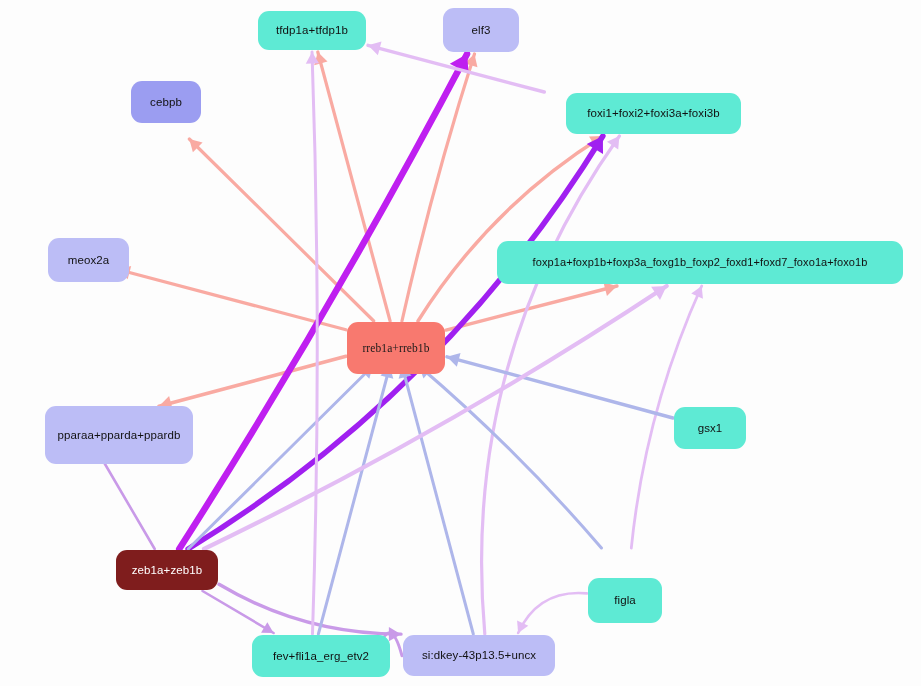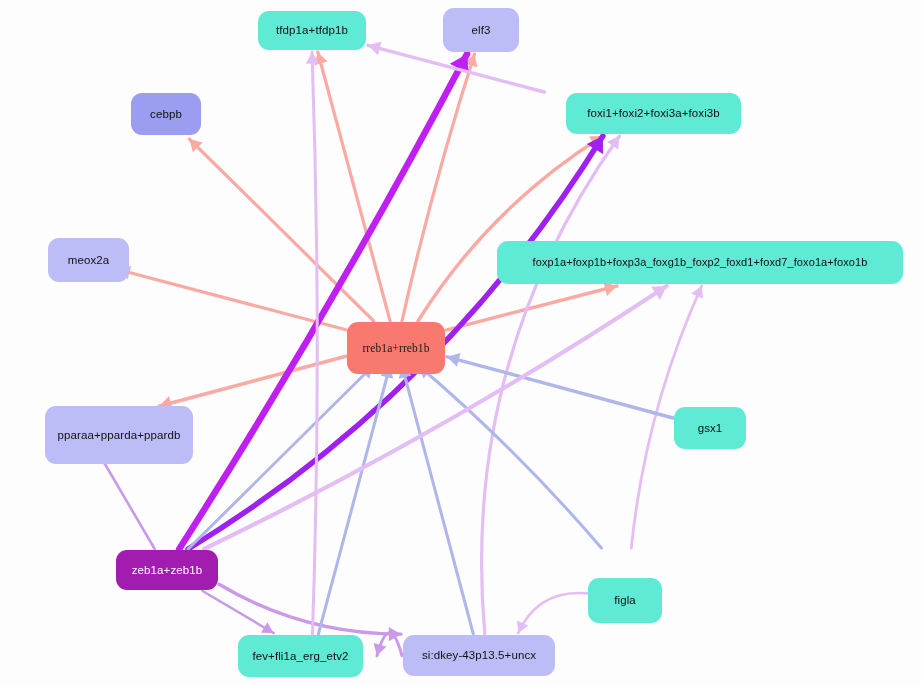--- a/index.html
+++ b/index.html
@@ -16,21 +16,21 @@
     line-height:1.1;
     letter-spacing:.1px;
     white-space:nowrap;
     text-align:center;
     padding:0 10px;
     user-select:none;
   }
   .node.light  { background:#bcbdf6; }
   .node.mid    { background:#9b9df1; }
   .node.strong { background:#5eead4; }
-  .node.vivid  { background:#a21caf; color:#ffffff; }
+  .node.vivid  { background:#7f1d1d; color:#ffffff; }
   .node.center { background:#f8796f; color:#1a1a1a; }
 </style>
 </head>
 <body>
 
 <div id="canvas">
   <svg id="edge-layer" viewBox="0 0 921 686" xmlns="http://www.w3.org/2000/svg">
       <path d="M390.0864,321 L317.7792,52" stroke="#f9aaa2" stroke-width="3.2" fill="none" stroke-linecap="round"></path>
       <polygon points="317.7792,52 327.48646404647246,61.609548622701446 314.198155311011,65.18144601079348" fill="#f9aaa2"></polygon>
       <path d="M401.9744408945687,321 Q432.4381473341448,185.92755779710848 474.482428115016,54" stroke="#f9aaa2" stroke-width="3.2" fill="none" stroke-linecap="round"></path>
@@ -80,21 +80,21 @@
       <path d="M203.94634146341463,549 Q444.19546706509226,433.14880599940346 666.6552845528455,286" stroke="#e3bdf4" stroke-width="4.2" fill="none" stroke-linecap="round"></path>
       <polygon points="666.6552845528455,286 659.9925262771959,300.03490477916625 651.1323600731188,286.6400903035519" fill="#e3bdf4"></polygon>
     </svg>
   <div id="node-layer">
       <div class="node strong" style="left: 258px; top: 11px; width: 108px; height: 39px;">
         <span>tfdp1a+tfdp1b</span>
       </div>
       <div class="node light" style="left: 443px; top: 8px; width: 76px; height: 44px;">
         <span>elf3</span>
       </div>
-      <div class="node mid" style="left: 131px; top: 93px; width: 70px; height: 42px;">
+      <div class="node mid" style="left: 131px; top: 81px; width: 70px; height: 42px;">
         <span>cebpb</span>
       </div>
       <div class="node strong" style="left: 538px; top: 93px; width: 175px; height: 41px; margin-left: 28px;">
         <span>foxi1+foxi2+foxi3a+foxi3b</span>
       </div>
       <div class="node light" style="left: 48px; top: 238px; width: 81px; height: 44px;">
         <span>meox2a</span>
       </div>
       <div class="node strong" style="left: 497px; top: 241px; width: 406px; height: 43px;">
         <span style="font-size: 11px;">foxp1a+foxp1b+foxp3a_foxg1b_foxp2_foxd1+foxd7_foxo1a+foxo1b</span>
@@ -107,20 +107,20 @@
       </div>
       <div class="node strong" style="left: 674px; top: 407px; width: 72px; height: 42px;">
         <span>gsx1</span>
       </div>
       <div class="node vivid" style="left: 116px; top: 550px; width: 102px; height: 40px;">
         <span>zeb1a+zeb1b</span>
       </div>
       <div class="node strong" style="left: 588px; top: 578px; width: 74px; height: 45px;">
         <span>figla</span>
       </div>
-      <div class="node strong" style="left: 238px; top: 635px; width: 125px; height: 42px;">
+      <div class="node strong" style="left: 252px; top: 635px; width: 138px; height: 42px;">
         <span>fev+fli1a_erg_etv2</span>
       </div>
       <div class="node light" style="left: 403px; top: 635px; width: 152px; height: 41px;">
         <span>si:dkey-43p13.5+uncx</span>
       </div>
     </div>
 </div>
 
 </body></html>

